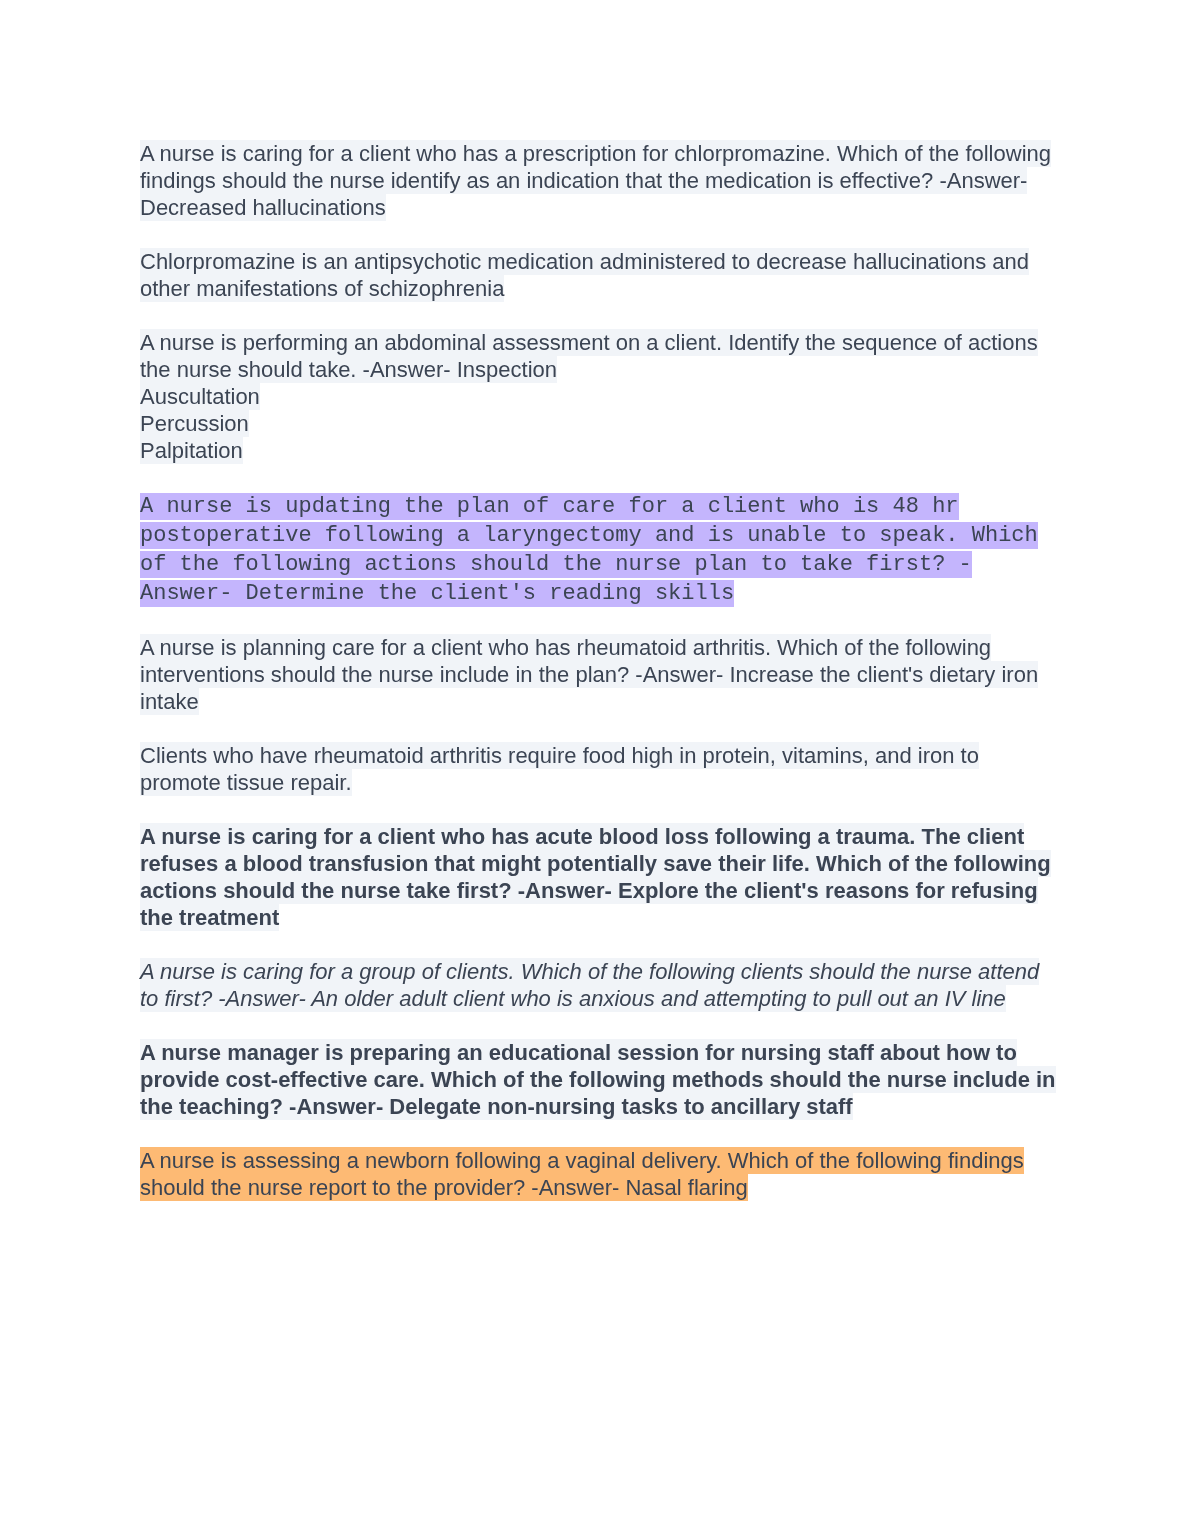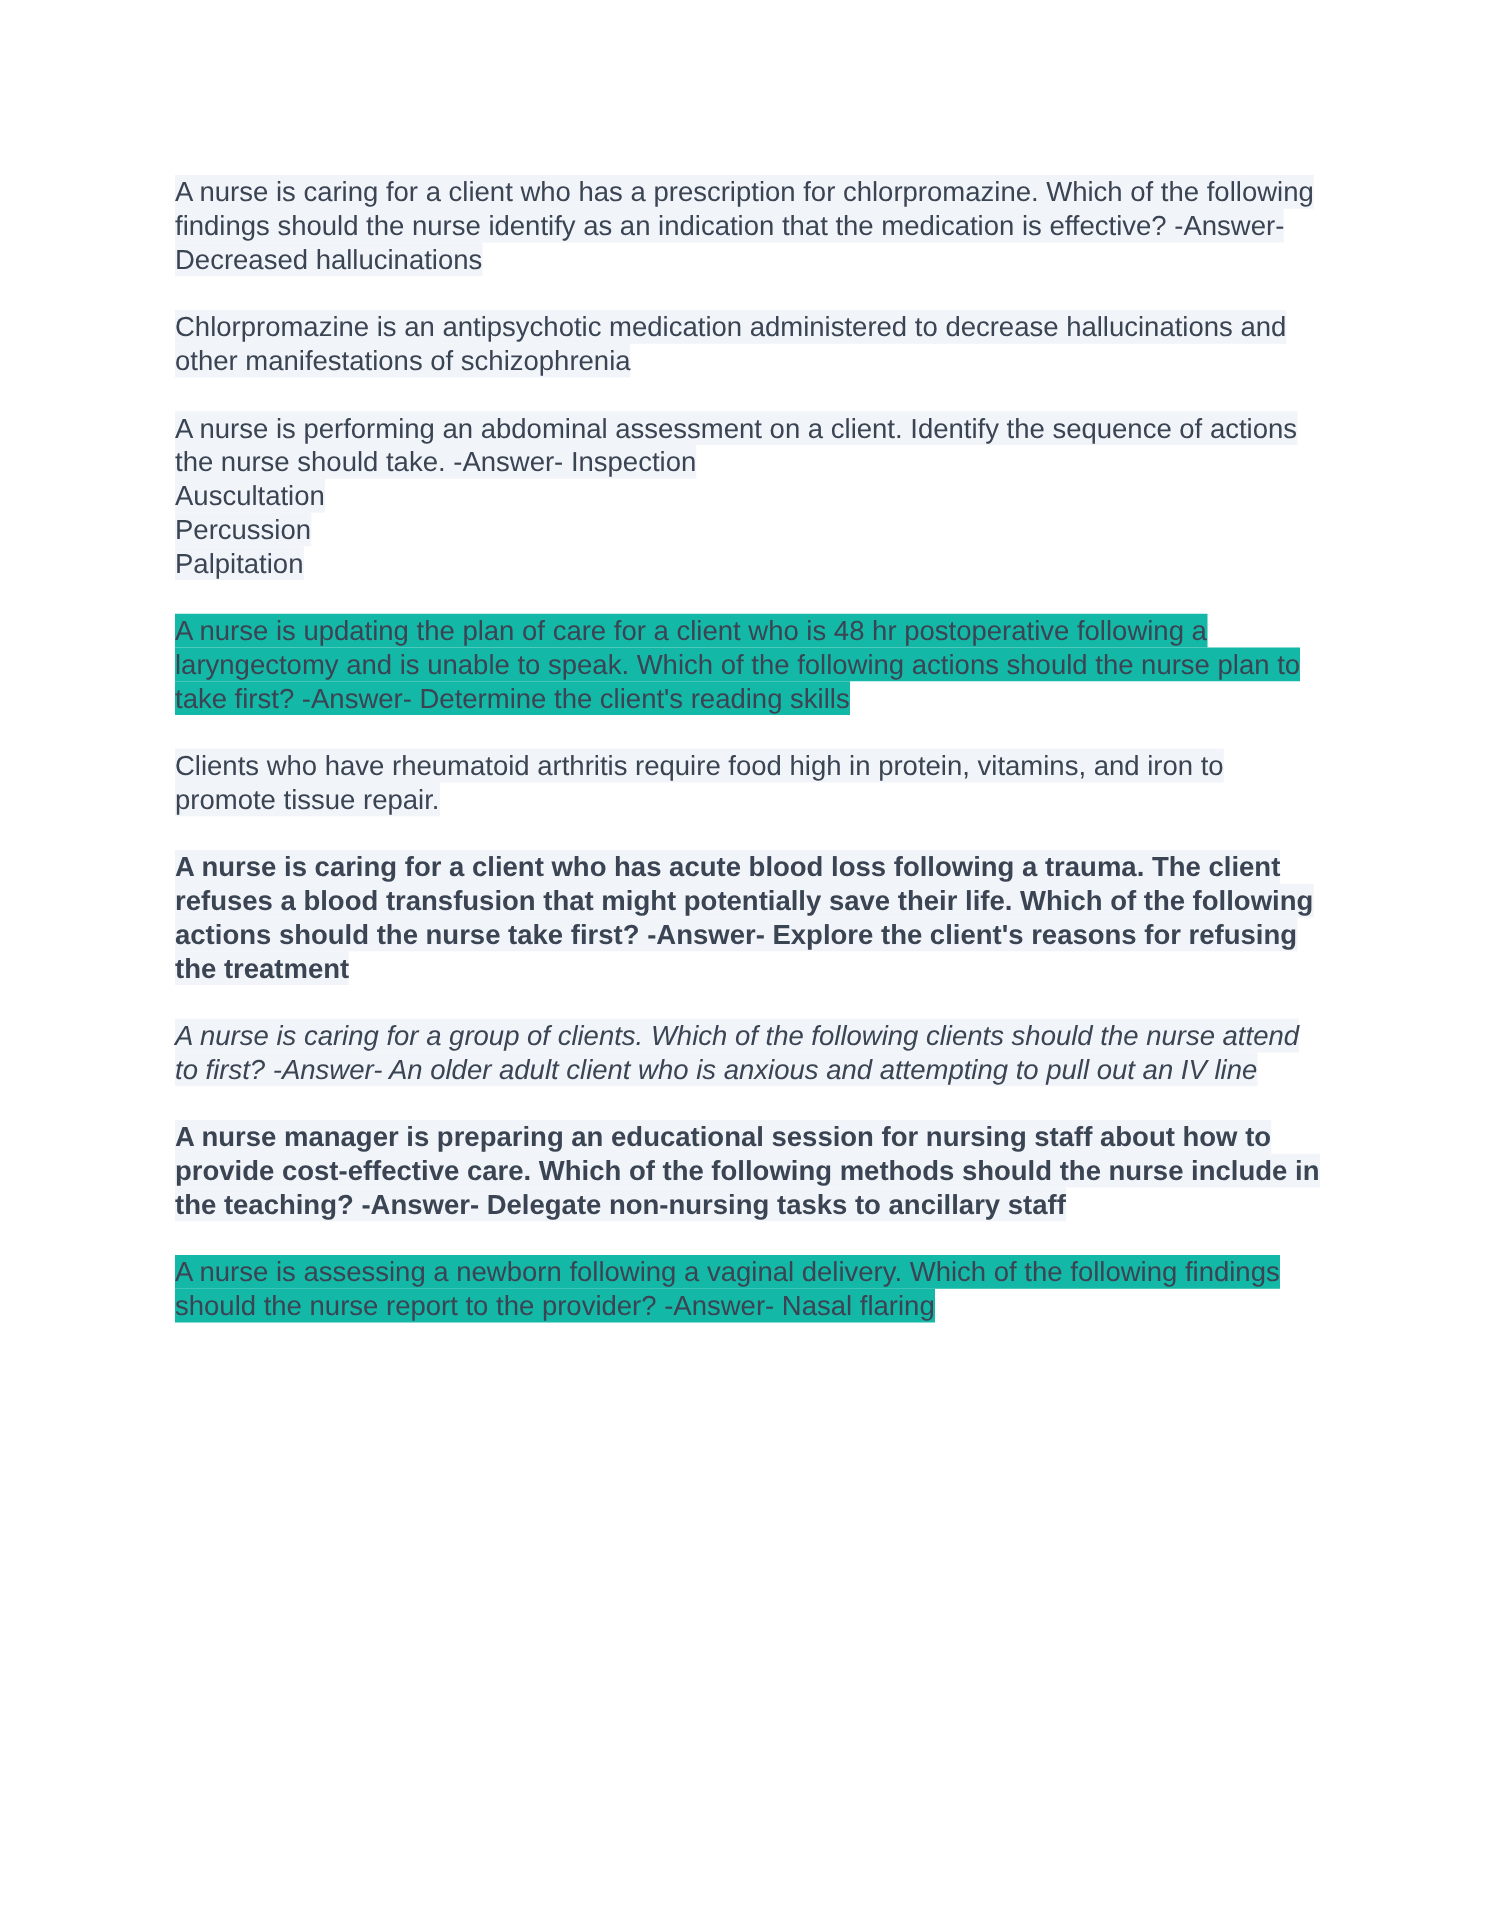--- a/index.html
+++ b/index.html
@@ -43,20 +43,21 @@
 <body>
 
 <main class="page">
   <div class="doc-body" style="color: rgb(59, 68, 83);">
       <p><span class="hl" style="background-color: rgb(241, 244, 248);">A nurse is caring for a client who has a prescription for chlorpromazine. Which of the following findings should the nurse identify as an indication that the medication is effective? -Answer- Decreased hallucinations</span></p>
       <p><span class="hl" style="background-color: rgb(241, 244, 248);">Chlorpromazine is an antipsychotic medication administered to decrease hallucinations and other manifestations of schizophrenia</span></p>
       <p><span class="hl" style="background-color: rgb(241, 244, 248);">A nurse is performing an abdominal assessment on a client. Identify the sequence of actions the nurse should take. -Answer- Inspection
 Auscultation
 Percussion
 Palpitation</span></p>
-      <p><span class="hl" style="background-color: #14b8a6;">A nurse is updating the plan of care for a client who is 48 hr postoperative following a laryngectomy and is unable to speak. Which of the following actions should the nurse plan to take first? -Answer- Determine the client's reading skills</span></p>
+      <p><span class="hl" style="background-color: #c4b5fd; font-family: Liberation Mono, monospace;">A nurse is updating the plan of care for a client who is 48 hr postoperative following a laryngectomy and is unable to speak. Which of the following actions should the nurse plan to take first? -Answer- Determine the client's reading skills</span></p>
+      <p><span class="hl" style="background-color: rgb(241, 244, 248);">A nurse is planning care for a client who has rheumatoid arthritis. Which of the following interventions should the nurse include in the plan? -Answer- Increase the client's dietary iron intake</span></p>
       <p><span class="hl" style="background-color: rgb(241, 244, 248);">Clients who have rheumatoid arthritis require food high in protein, vitamins, and iron to promote tissue repair.</span></p>
       <p><span class="hl" style="background-color: rgb(241, 244, 248); font-weight: bold;">A nurse is caring for a client who has acute blood loss following a trauma. The client refuses a blood transfusion that might potentially save their life. Which of the following actions should the nurse take first? -Answer- Explore the client's reasons for refusing the treatment</span></p>
       <p><span class="hl" style="background-color: rgb(241, 244, 248); font-style: italic;">A nurse is caring for a group of clients. Which of the following clients should the nurse attend to first? -Answer- An older adult client who is anxious and attempting to pull out an IV line</span></p>
       <p><span class="hl" style="background-color: rgb(241, 244, 248); font-weight: bold;">A nurse manager is preparing an educational session for nursing staff about how to provide cost-effective care. Which of the following methods should the nurse include in the teaching? -Answer- Delegate non-nursing tasks to ancillary staff</span></p>
-      <p><span class="hl" style="background-color: #14b8a6;">A nurse is assessing a newborn following a vaginal delivery. Which of the following findings should the nurse report to the provider? -Answer- Nasal flaring</span></p>
+      <p><span class="hl" style="background-color: #fdba74;">A nurse is assessing a newborn following a vaginal delivery. Which of the following findings should the nurse report to the provider? -Answer- Nasal flaring</span></p>
     </div>
 </main>
 
 </body></html>

